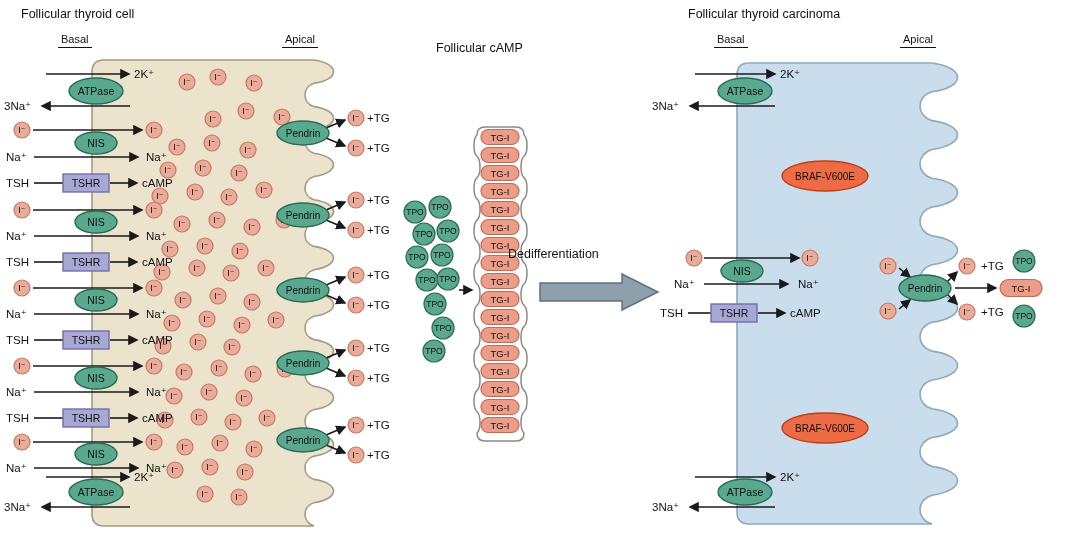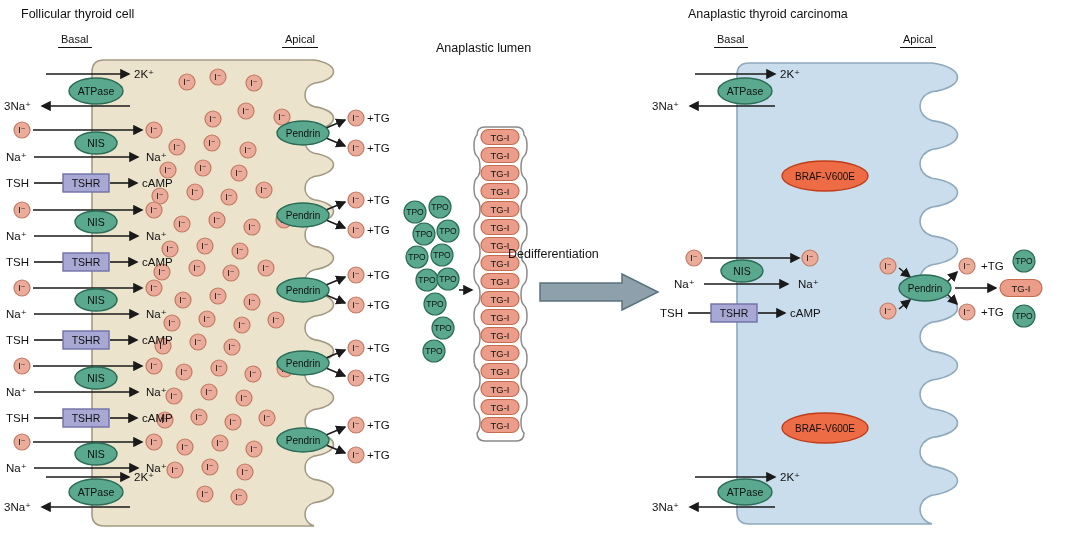--- a/index.html
+++ b/index.html
@@ -660,20 +660,20 @@
       <text x="674" y="284" text-anchor="start" dominant-baseline="central" font-size="11.5" fill="#111111">Na⁺</text>
       <text x="798" y="284" text-anchor="start" dominant-baseline="central" font-size="11.5" fill="#111111">Na⁺</text>
       <text x="660" y="313" text-anchor="start" dominant-baseline="central" font-size="11.5" fill="#111111">TSH</text>
       <text x="790" y="313" text-anchor="start" dominant-baseline="central" font-size="11.5" fill="#111111">cAMP</text>
       <text x="981" y="266" text-anchor="start" dominant-baseline="central" font-size="11.5" fill="#111111">+TG</text>
       <text x="981" y="312" text-anchor="start" dominant-baseline="central" font-size="11.5" fill="#111111">+TG</text>
       <text x="780" y="477" text-anchor="start" dominant-baseline="central" font-size="11.5" fill="#111111">2K⁺</text>
       <text x="652" y="507" text-anchor="start" dominant-baseline="central" font-size="11.5" fill="#111111">3Na⁺</text>
     </svg>
   <div class="title t-left">Follicular thyroid cell</div>
-  <div class="title t-right">Anaplastic thyroid carcinoma</div>
-  <div class="title t-lumen">Anaplastic lumen</div>
+  <div class="title t-right">Follicular thyroid carcinoma</div>
+  <div class="title t-lumen">Follicular cAMP</div>
   <div class="title t-dediff">Dedifferentiation</div>
   <span class="mem b-l">Basal</span>
   <span class="mem a-l">Apical</span>
   <span class="mem b-r">Basal</span>
   <span class="mem a-r">Apical</span>
 </div>
 
 </body></html>

